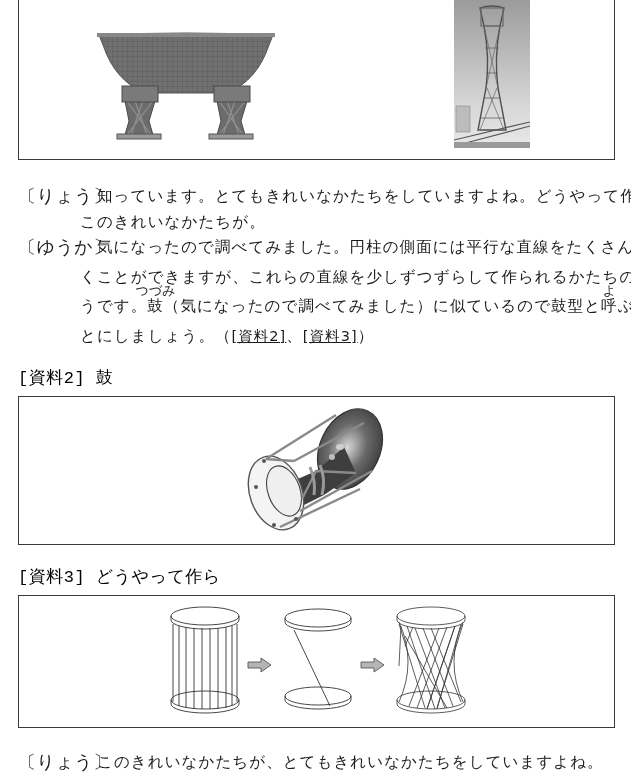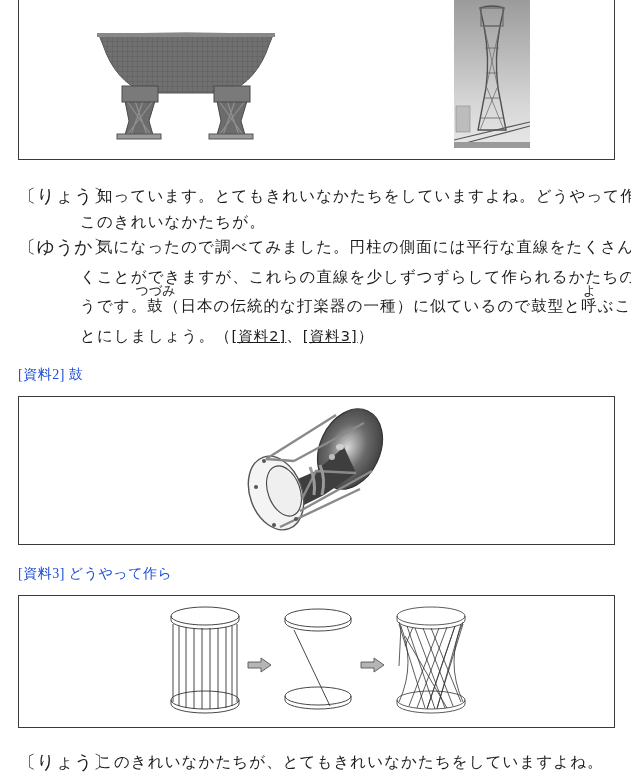--- a/index.html
+++ b/index.html
@@ -15,22 +15,22 @@
     #box1 { top: -2px; height: 162px; border-top: none; }
     #box2 { top: 396px; height: 149px; }
     #box3 { top: 595px; height: 133px; }
 
     .line {
       position: absolute; font-size: 15.5px; white-space: nowrap; letter-spacing: 1.05px;
       line-height: 20px;
     }
     .speaker { position: absolute; left: 18px; font-size: 18px; letter-spacing: 0.5px; line-height: 20px; white-space: nowrap; }
     .heading {
-      position: absolute; left: 18px; font-family: Liberation Serif, serif;
-      font-size: 14px; color: #1d4ed8; letter-spacing: 0.5px; white-space: nowrap;
+      position: absolute; left: 18px; font-family: Liberation Mono, monospace;
+      font-size: 17px; color: #000000; letter-spacing: 0.5px; white-space: nowrap;
     }
     .ruby-wrap { position: relative; display: inline-block; }
     .ruby-rt {
       position: absolute; top: -9px; left: 50%; transform: translateX(-50%);
       font-size: 13px; letter-spacing: 0; white-space: nowrap; line-height: 8px;
     }
     .sans { font-family: "DejaVu Sans", "Liberation Sans", sans-serif; font-size: 14.5px; text-decoration: underline; }
     svg { position: absolute; }
   </style>
 </head>
@@ -79,21 +79,21 @@
 </div>
 
 <div class="speaker" style="top:186px;">〔りょう〕</div>
 <div class="line" style="left:97px; top:186px;">知っています。とてもきれいなかたちをしていますよね。どうやって作ら</div>
 <div class="line" style="left:80px; top:212px;">このきれいなかたちが。</div>
 
 <div class="speaker" style="top:237px;font-family:Liberation Serif, serif;">〔ゆうか〕</div>
 <div class="line" style="left:97px; top:237px;">気になったので調べてみました。円柱の側面には平行な直線をたくさんか</div>
 <div class="line" style="left:80px; top:267px;">くことができますが、これらの直線を少しずつずらして作られるかたちのよ</div>
 <div class="line" style="left:80px; top:296px;">
-  <span>うです。</span><span class="ruby-wrap"><span class="ruby-rt">つづみ</span><span>鼓</span></span><span>（日本の伝統的な打楽器の一種）に似ているので鼓型と</span><span class="ruby-wrap"><span class="ruby-rt">よ</span><span>呼</span></span><span>ぶこ</span>
+  <span>うです。</span><span class="ruby-wrap"><span class="ruby-rt">つづみ</span><span>鼓</span></span><span>（気になったので調べてみました）に似ているので鼓型と</span><span class="ruby-wrap"><span class="ruby-rt">よ</span><span>呼</span></span><span>ぶこ</span>
 </div>
 <div class="line" style="left:80px; top:326px;">
   <span>とにしましょう。（</span><span class="sans">[資料2]</span><span>、</span><span class="sans">[資料3]</span><span>）</span>
 </div>
 
 <div class="heading" style="top:366px;">[資料2]  鼓</div>
 <div class="box" id="box2">
   <svg style="left:225px; top:10px;" width="150" height="128" viewBox="0 0 150 128">
     <defs>
       <radialGradient id="headR" cx="0.45" cy="0.5" r="0.6">

